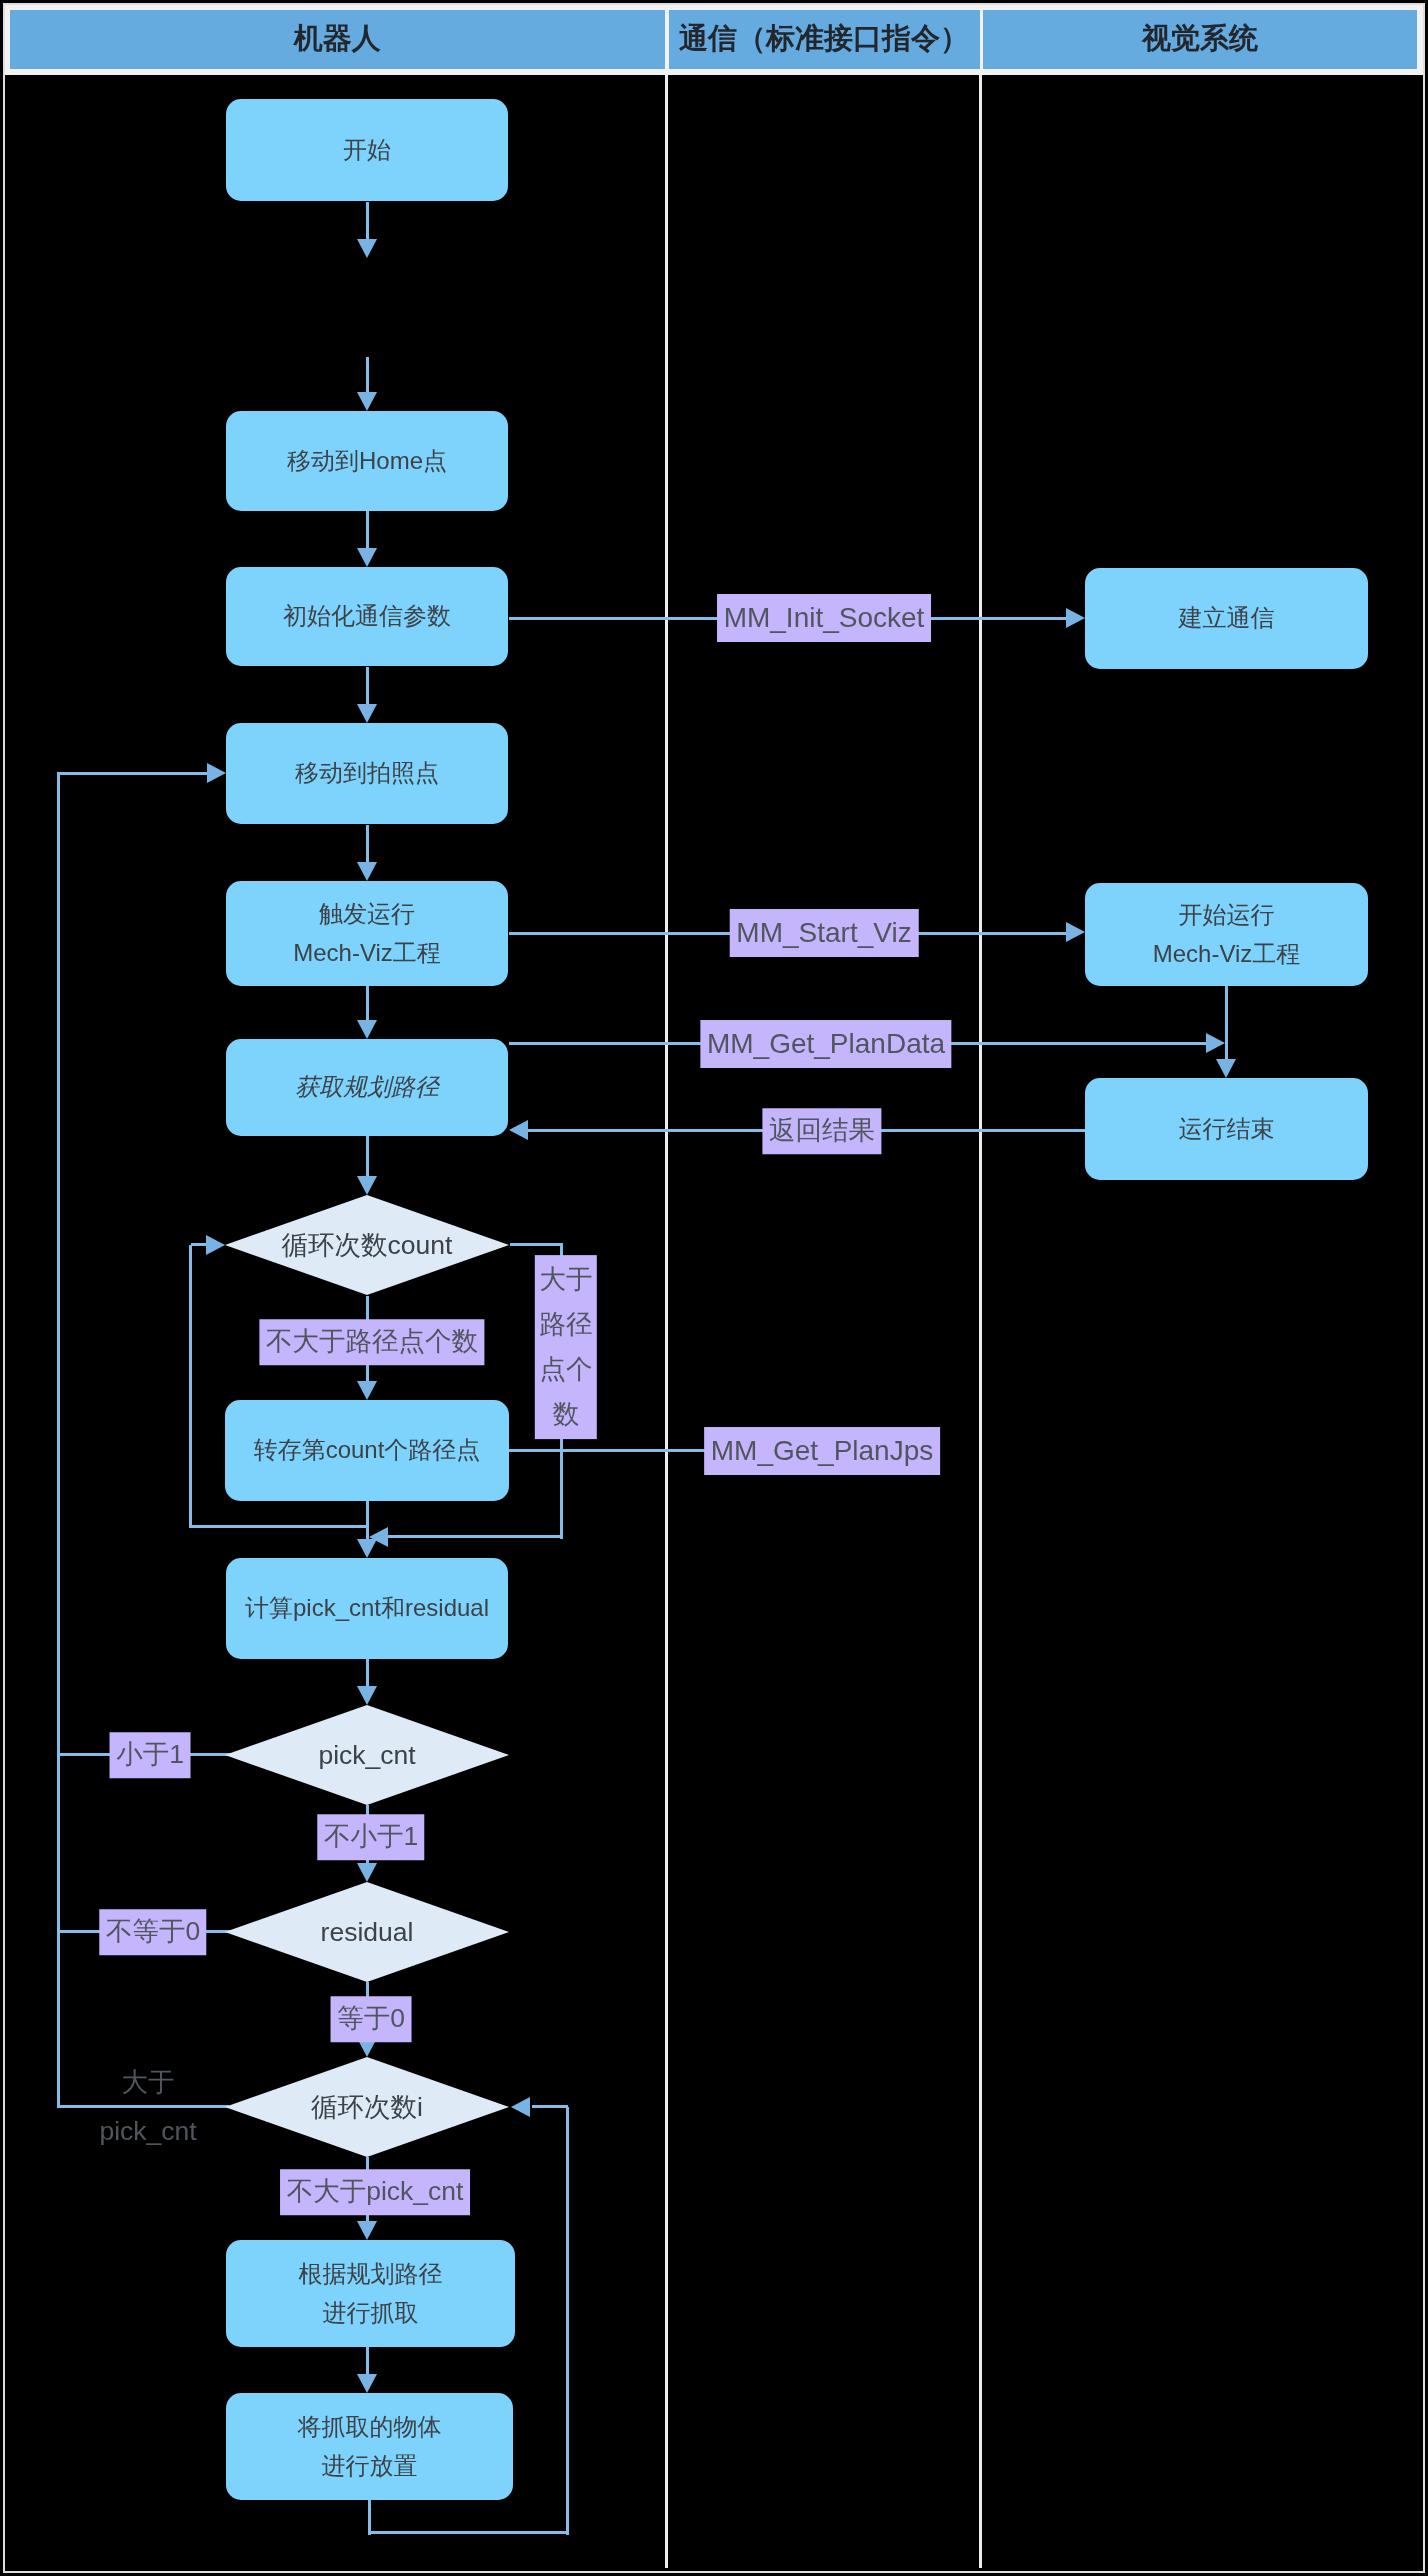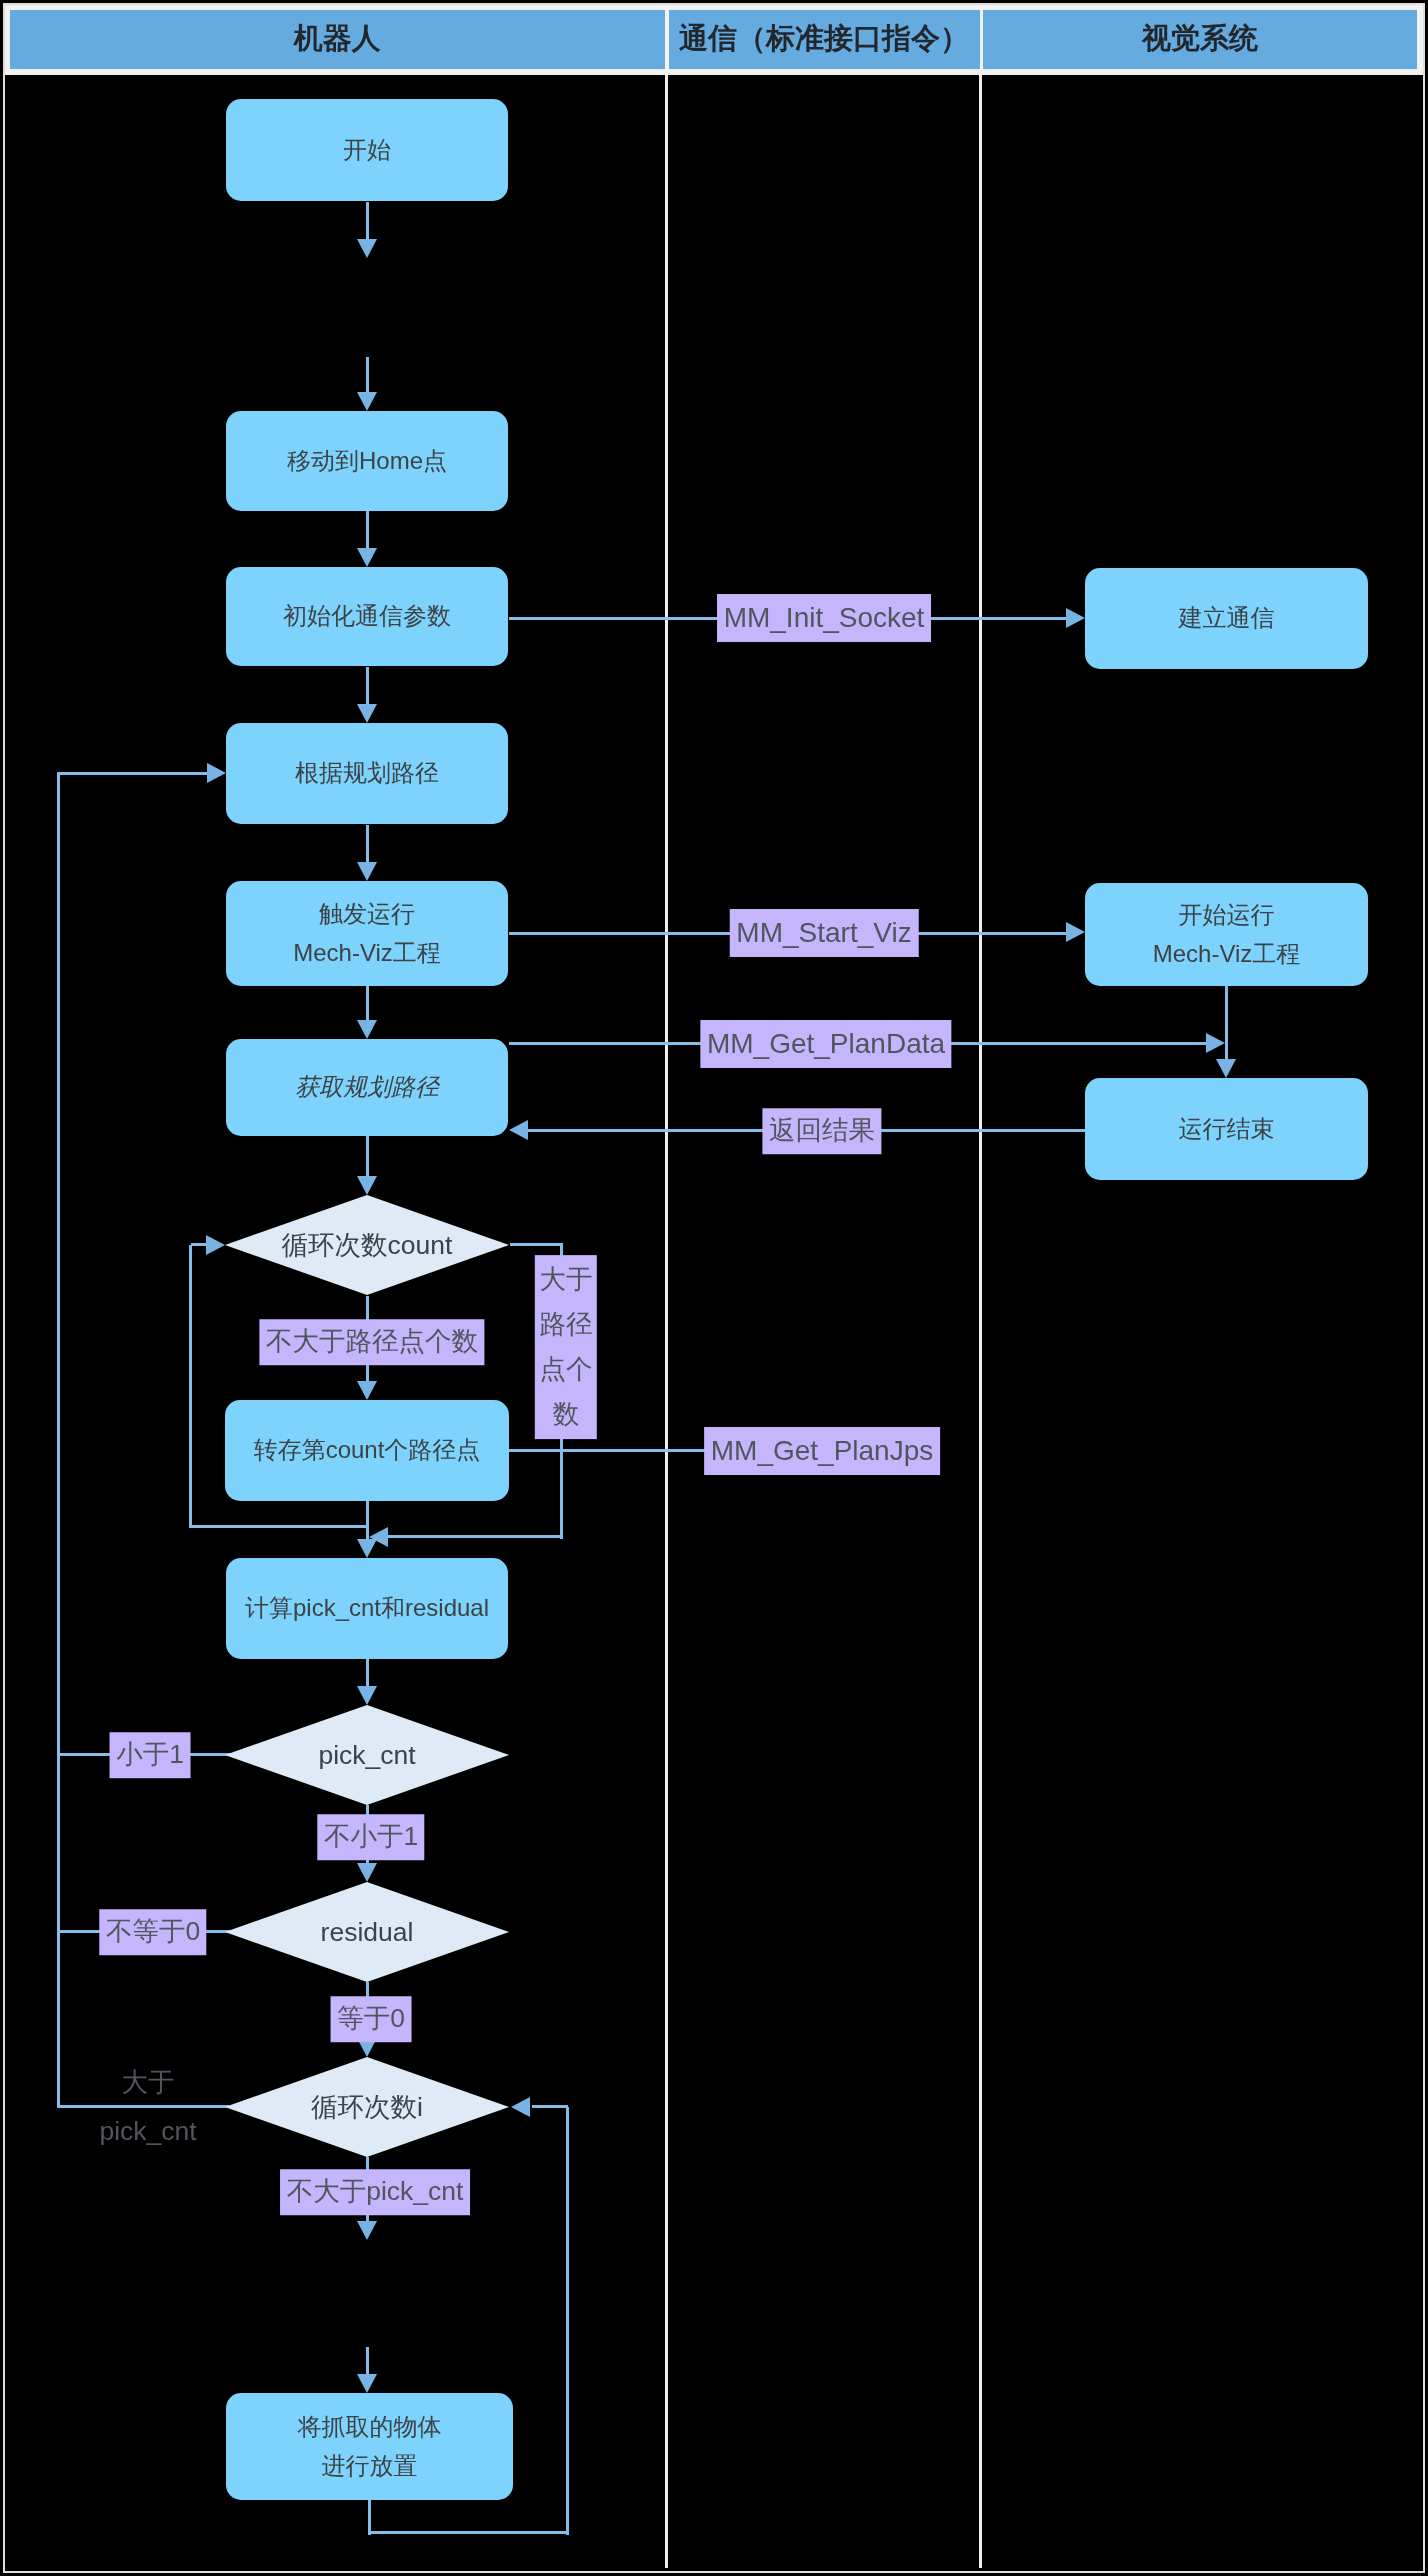--- a/index.html
+++ b/index.html
@@ -105,30 +105,32 @@
   <div class="ah ah-r" style="left:1206px;top:1033px;"></div>
   <div class="ah ah-r" style="left:207px;top:763px;"></div>
   <div class="ah ah-r" style="left:206px;top:1235px;"></div>
   <div class="ah ah-l" style="left:509px;top:1120px;"></div>
   <div class="ah ah-l" style="left:369px;top:1527px;"></div>
   <div class="ah ah-l" style="left:511px;top:2097px;"></div>
 
   <div class="node" style="left:226px;top:99px;width:282px;height:102px;">开始</div>
   <div class="node" style="left:226px;top:411px;width:282px;height:100px;">移动到Home点</div>
   <div class="node" style="left:226px;top:567px;width:282px;height:99px;">初始化通信参数</div>
-  <div class="node" style="left:226px;top:723px;width:282px;height:101px;">根据规划路径</div>
+  <div class="node" style="left:226px;top:723px;width:282px;height:101px;">移动到拍照点</div>
   <div class="node" style="left:226px;top:881px;width:282px;height:105px;">触发运行
 Mech-Viz工程</div>
   <div class="node" style="left:226px;top:1039px;width:282px;height:97px;font-style:italic;">获取规划路径</div>
   <div class="diamond" style="left:225px;top:1195px;width:284px;height:100px;">循环次数count</div>
   <div class="node" style="left:225px;top:1400px;width:284px;height:101px;">转存第count个路径点</div>
   <div class="node" style="left:226px;top:1558px;width:282px;height:101px;">计算pick_cnt和residual</div>
   <div class="diamond" style="left:225px;top:1705px;width:284px;height:100px;">pick_cnt</div>
   <div class="diamond" style="left:225px;top:1882px;width:284px;height:100px;">residual</div>
   <div class="diamond" style="left:225px;top:2057px;width:284px;height:100px;">循环次数i</div>
+  <div class="node" style="left:226px;top:2240px;width:289px;height:107px;">根据规划路径
+进行抓取</div>
   <div class="node" style="left:226px;top:2393px;width:287px;height:107px;">将抓取的物体
 进行放置</div>
 
   <div class="node" style="left:1085px;top:568px;width:283px;height:101px;">建立通信</div>
   <div class="node" style="left:1085px;top:883px;width:283px;height:103px;">开始运行
 Mech-Viz工程</div>
   <div class="node" style="left:1085px;top:1078px;width:283px;height:102px;">运行结束</div>
 
   <div class="lbl" style="left:824px;top:618px;font-size:28px;">MM_Init_Socket</div>
   <div class="lbl" style="left:824px;top:933px;font-size:28px;">MM_Start_Viz</div>

